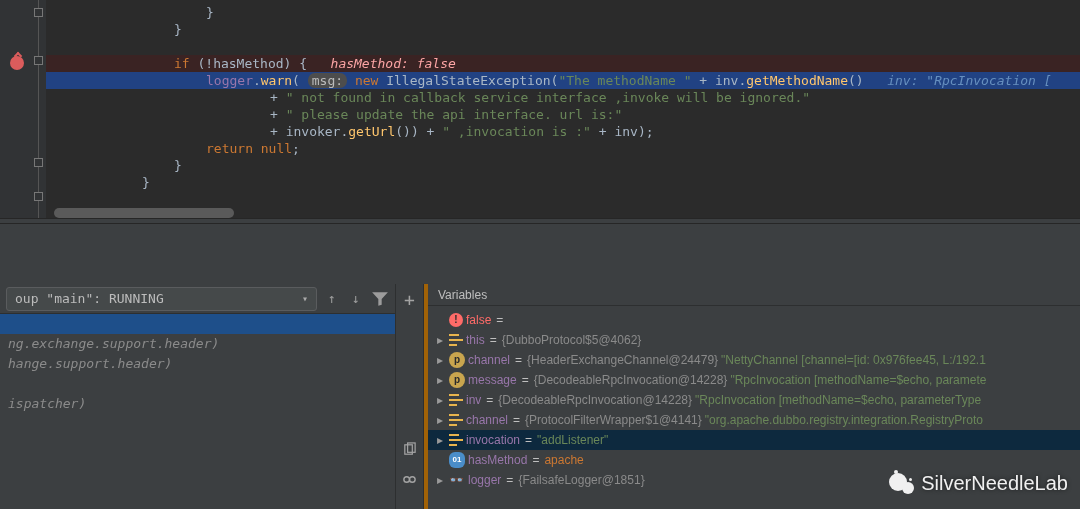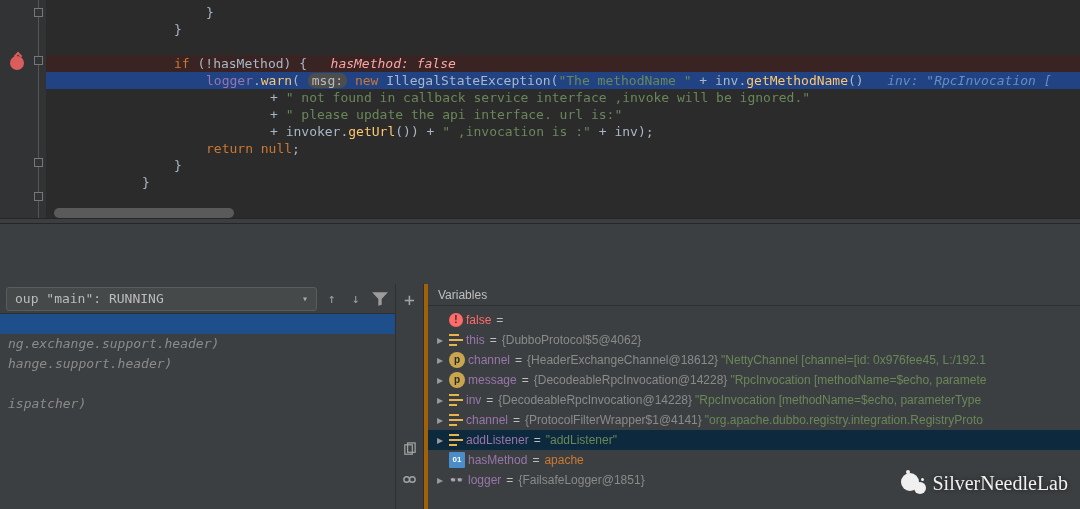--- a/index.html
+++ b/index.html
@@ -128,40 +128,40 @@
     border-bottom:1px solid #2d2f30;
   }
   .vars-list{padding:4px 0;}
   .vrow{
     height:20px;line-height:20px;display:flex;align-items:center;white-space:nowrap;overflow:hidden;
     padding-left:6px;font-family:"Segoe UI",Arial,sans-serif;font-size:12px;gap:3px;
   }
   .tw{width:12px;display:inline-flex;align-items:center;justify-content:center;color:#9a9a9a;}
   .badge{width:16px;height:16px;border-radius:8px;display:inline-flex;align-items:center;justify-content:center;font-size:10px;font-weight:bold;color:#2b2b2b;flex:none;}
   .badge.p{background:var(--badge-p);}
-  .badge.ol{background:var(--badge-ol);color:#fff;border-radius:1px;font-size:8px;}
+  .badge.ol{background:var(--badge-ol);color:#fff;border-radius:6px;font-size:8px;}
   .bars{width:14px;height:12px;display:inline-block;flex:none;position:relative;}
   .bars i{position:absolute;left:0;width:14px;height:2px;background:var(--badge-bar);}
   .bars i:nth-child(1){top:0;width:10px;}
   .bars i:nth-child(2){top:5px;}
   .bars i:nth-child(3){top:10px;width:8px;}
   .glasses{font-size:12px;color:#a7a7a7;width:16px;display:inline-flex;justify-content:center;flex:none;}
   .err-ico{width:14px;height:14px;border-radius:50%;background:var(--err);display:inline-flex;align-items:center;justify-content:center;color:#2b2b2b;font-size:10px;font-weight:bold;flex:none;}
   .vname{color:var(--purple);}
   .vname.err{color:var(--err);}
   .veq{color:#bfbfbf;padding:0 2px;}
   .vgrey{color:#8a8a8a;}
   .vstr{color:var(--green);}
   .vkw{color:var(--orange);}
   .vsel{background:var(--selection);}
 
   
   .watermark{
     position:absolute;right:12px;bottom:14px;display:flex;align-items:center;gap:6px;
-    color:#f0f0f0;font-family:Liberation Serif, serif;font-size:20px;
+    color:#f0f0f0;font-family:Liberation Sans, sans-serif;font-size:20px;
     text-shadow:0 0 4px rgba(0,0,0,.6);
   }
   .wm-ico{width:26px;height:22px;position:relative;}
   .wm-ico .big{position:absolute;left:0;top:0;width:18px;height:18px;border-radius:50%;background:#f0f0f0;}
   .wm-ico .sm{position:absolute;left:13px;top:9px;width:12px;height:12px;border-radius:50%;background:#f0f0f0;}
   .wm-ico .t1{position:absolute;left:5px;top:-3px;width:4px;height:4px;border-radius:50%;background:#f0f0f0;}
   .wm-ico .t2{position:absolute;left:20px;top:5px;width:3px;height:3px;border-radius:50%;background:#f0f0f0;}
 </style>
 </head>
 <body>
@@ -245,21 +245,21 @@
           </span>
           <span class="vname">this</span>
           <span class="veq"> = </span>
           <span class="vgrey">{DubboProtocol$5@4062}</span>
         </div>
         <div class="vrow">
           <span class="tw">▸</span>
           <span class="badge p">p</span>
           <span class="vname">channel</span>
           <span class="veq"> = </span>
-          <span class="vgrey">{HeaderExchangeChannel@18612}</span>
+          <span class="vgrey">{HeaderExchangeChannel@24479}</span>
           <span class="vstr"> "NettyChannel [channel=[id: 0x976fee45, L:/192.1</span>
         </div>
         <div class="vrow">
           <span class="tw">▸</span>
           <span class="badge p">p</span>
           <span class="vname">message</span>
           <span class="veq"> = </span>
           <span class="vgrey">{DecodeableRpcInvocation@14228}</span>
           <span class="vstr"> "RpcInvocation [methodName=$echo, paramete</span>
         </div>
@@ -287,21 +287,21 @@
           <span class="vgrey">{ProtocolFilterWrapper$1@4141}</span>
           <span class="vstr"> "org.apache.dubbo.registry.integration.RegistryProto</span>
         </div>
         <div class="vrow vsel">
           <span class="tw">▸</span>
           <span class="bars">
             <i></i>
             <i></i>
             <i></i>
           </span>
-          <span class="vname">addListener</span>
+          <span class="vname">invocation</span>
           <span class="veq"> = </span>
           <span class="vstr">"addListener"</span>
         </div>
         <div class="vrow">
           <span class="tw"></span>
           <span class="badge ol">01</span>
           <span class="vname">hasMethod</span>
           <span class="veq"> = </span>
           <span class="vkw">apache</span>
         </div>

